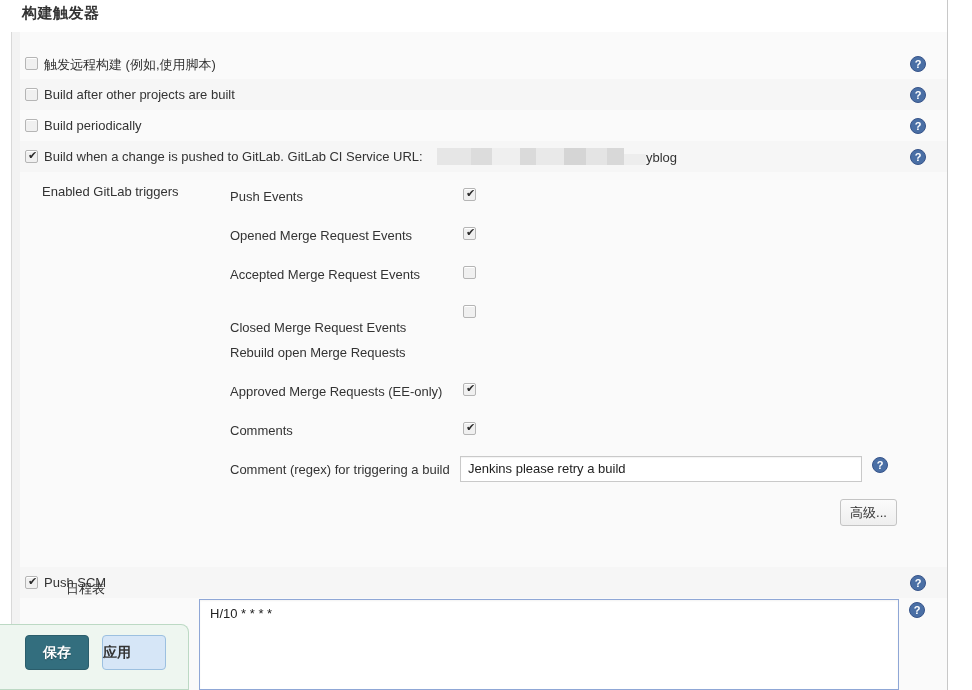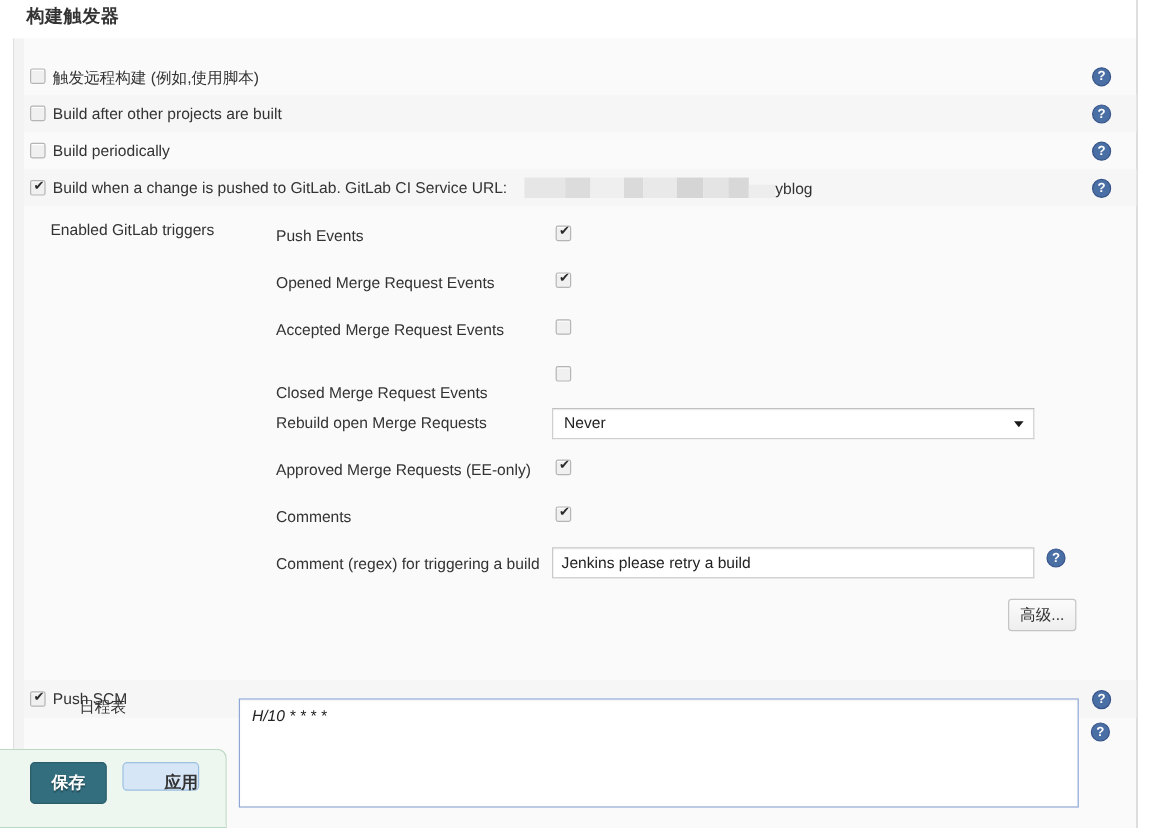--- a/index.html
+++ b/index.html
@@ -215,27 +215,26 @@
     border-radius: 3px;
     text-align: center;
     line-height: 25px;
     font-size: 13px;
     color: #333333;
   }
 
   
   #schedule-area {
     position: absolute;
-    left: 199px; top: 582px;
+    left: 199px; top: 599px;
     width: 700px; height: 91px;
     box-sizing: border-box;
     background: #ffffff;
     border: 1px solid #8fa7d6;
     box-shadow: inset 0 1px 2px rgba(0,0,0,0.05);
-    font-style: italic;
   }
   #schedule-area .ta-text {
     position: absolute;
     left: 10px; top: 6px;
     font-size: 13px;
     color: #222222;
     font-family: "Liberation Sans", "DejaVu Sans", sans-serif;
   }
 
   
@@ -260,29 +259,29 @@
     color: #ffffff;
     font-size: 14px;
     font-weight: bold;
     text-align: center;
     line-height: 33px;
     text-shadow: 0 1px 1px rgba(0,0,0,0.35);
   }
   #btn-apply {
     position: absolute;
     left: 102px; top: 10px;
-    width: 64px; height: 24px;
+    width: 64px; height: 35px;
     box-sizing: border-box;
     background: #d6e6f7;
     border: 1px solid #9cc0e0;
     border-radius: 4px;
     color: #333333;
     font-size: 14px;
     font-weight: bold;
-    text-align: right;
+    text-align: left;
     line-height: 33px;
   }
 </style>
 </head>
 <body>
 
 <div id="page">
 
   <div class="panel-bg"></div>
   <div class="panel-bg-right"></div>
@@ -337,24 +336,20 @@
   <div class="field-label" style="top:228px;">Opened Merge Request Events</div>
   <div class="cbx checked field-cbx" style="top:227px;"></div>
 
   <div class="field-label" style="top:267px;">Accepted Merge Request Events</div>
   <div class="cbx field-cbx" style="top:266px;"></div>
 
   <div class="field-label" style="top:320px;text-align:center;">Closed Merge Request Events</div>
   <div class="cbx field-cbx" style="top:305px;"></div>
 
   <div class="field-label" style="top:345px;">Rebuild open Merge Requests</div>
-  <div class="select-box" style="top:340px;">
-    <div class="sel-text">Never</div>
-    <div class="caret"></div>
-  </div>
 
   <div class="field-label" style="top:384px;">Approved Merge Requests (EE-only)</div>
   <div class="cbx checked field-cbx" style="top:383px;"></div>
 
   <div class="field-label" style="top:423px;">Comments</div>
   <div class="cbx checked field-cbx" style="top:422px;"></div>
 
   <div class="field-label" style="top:462px;">Comment (regex) for triggering a build</div>
   <div class="text-input" style="left:460px; top:456px; width:402px; height:26px;">Jenkins please retry a build</div>
   <div class="help" style="left:872px; top:457px;"></div>

